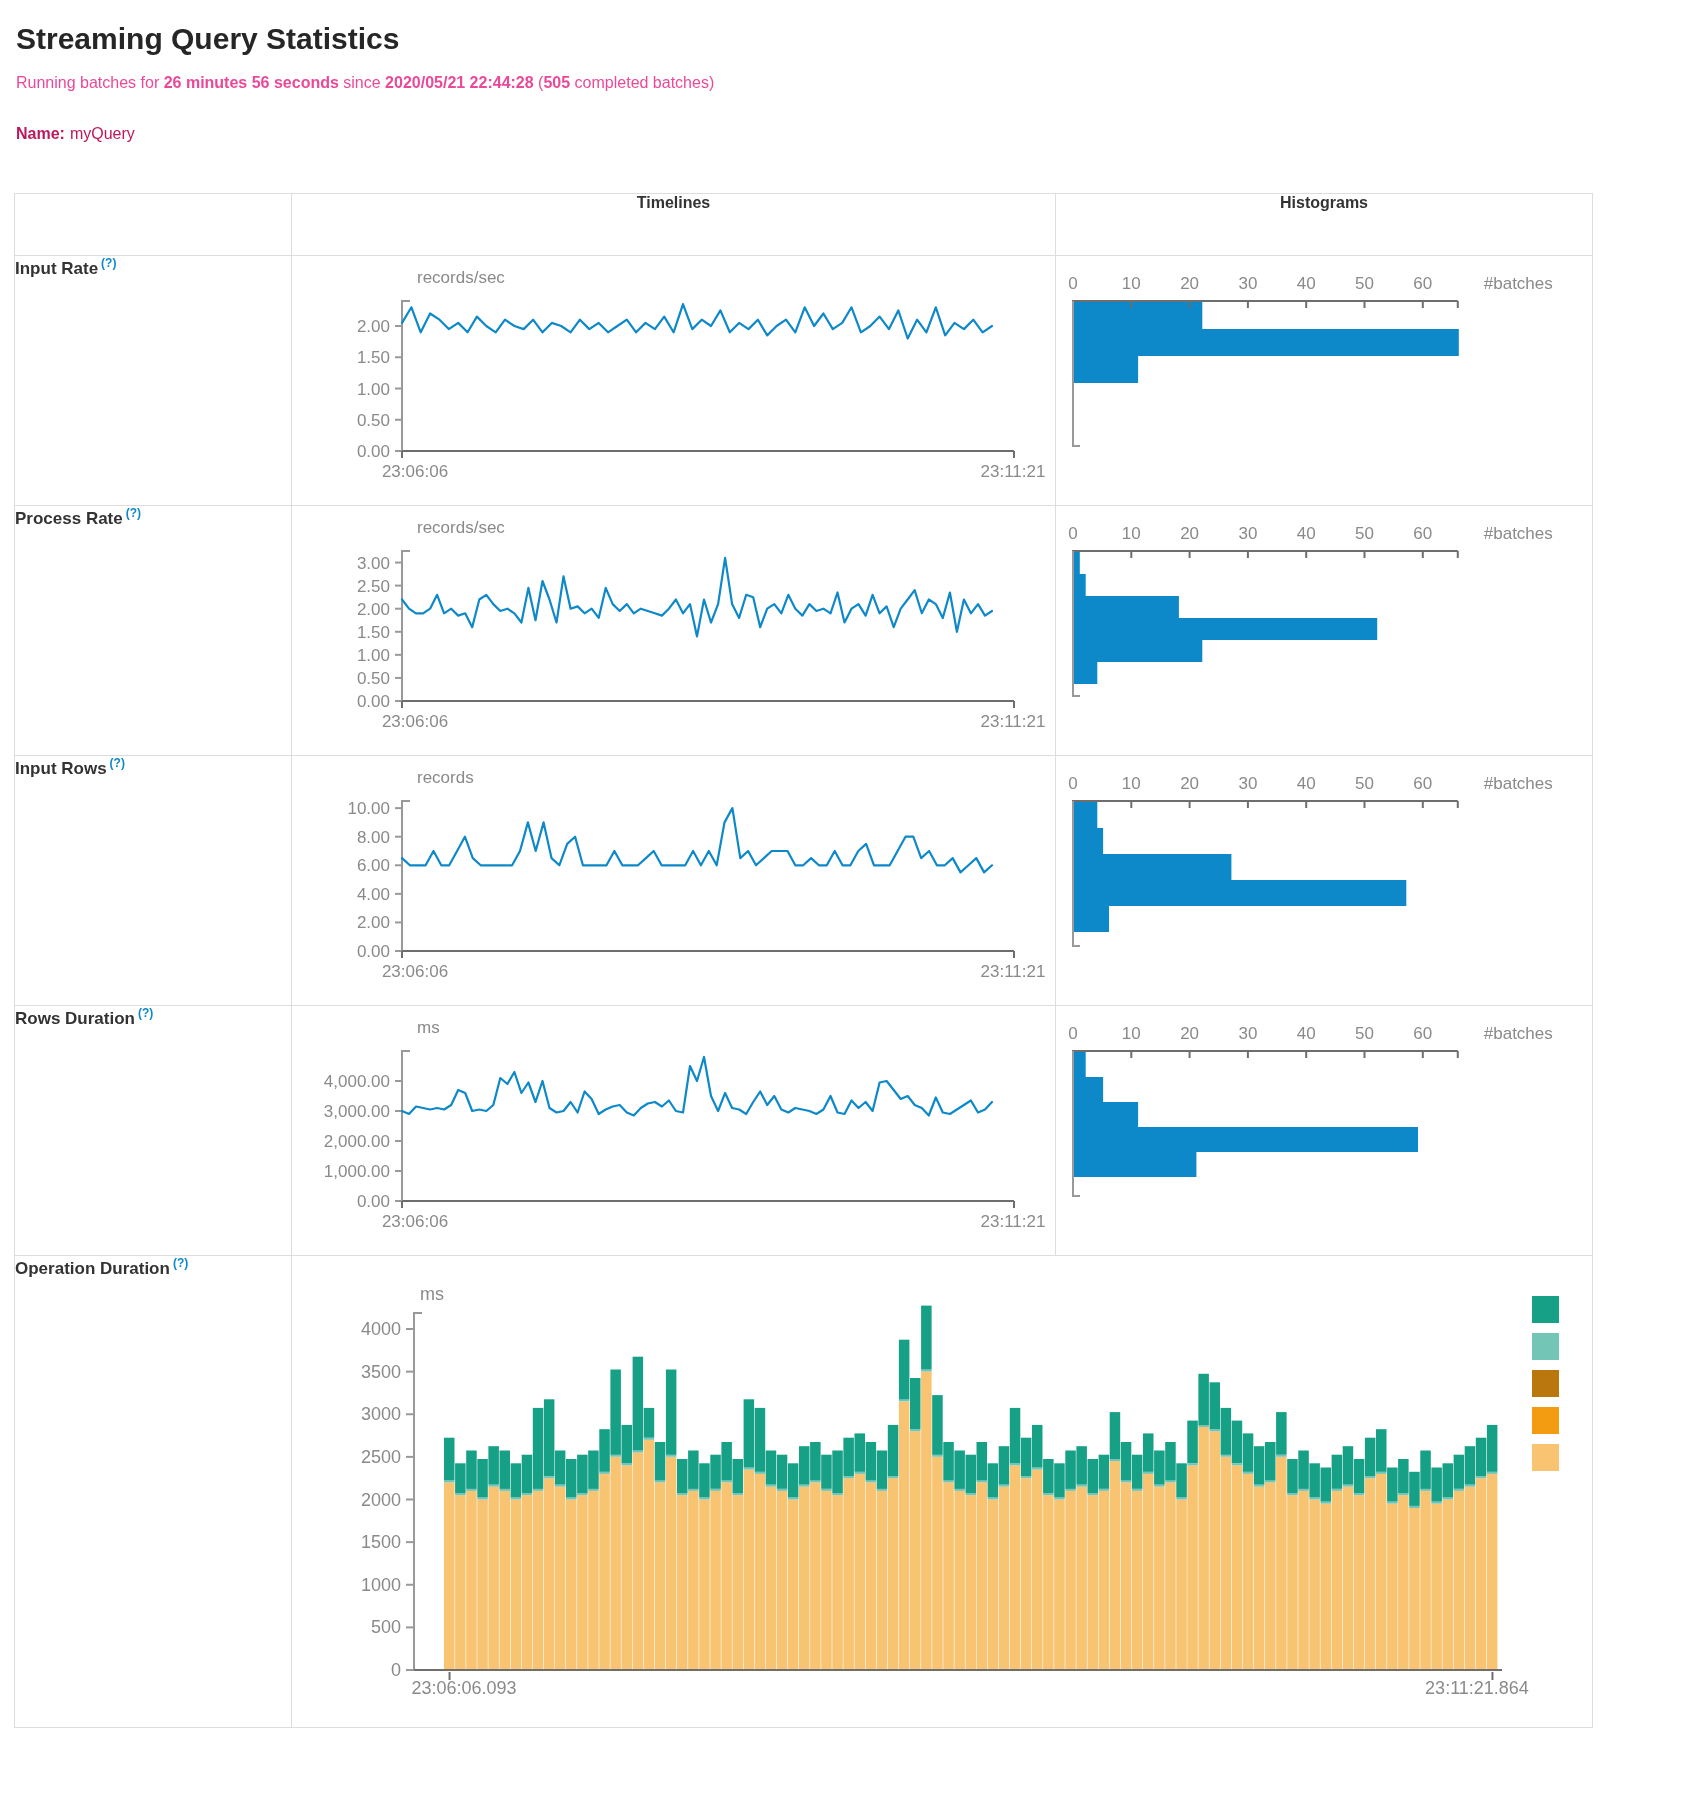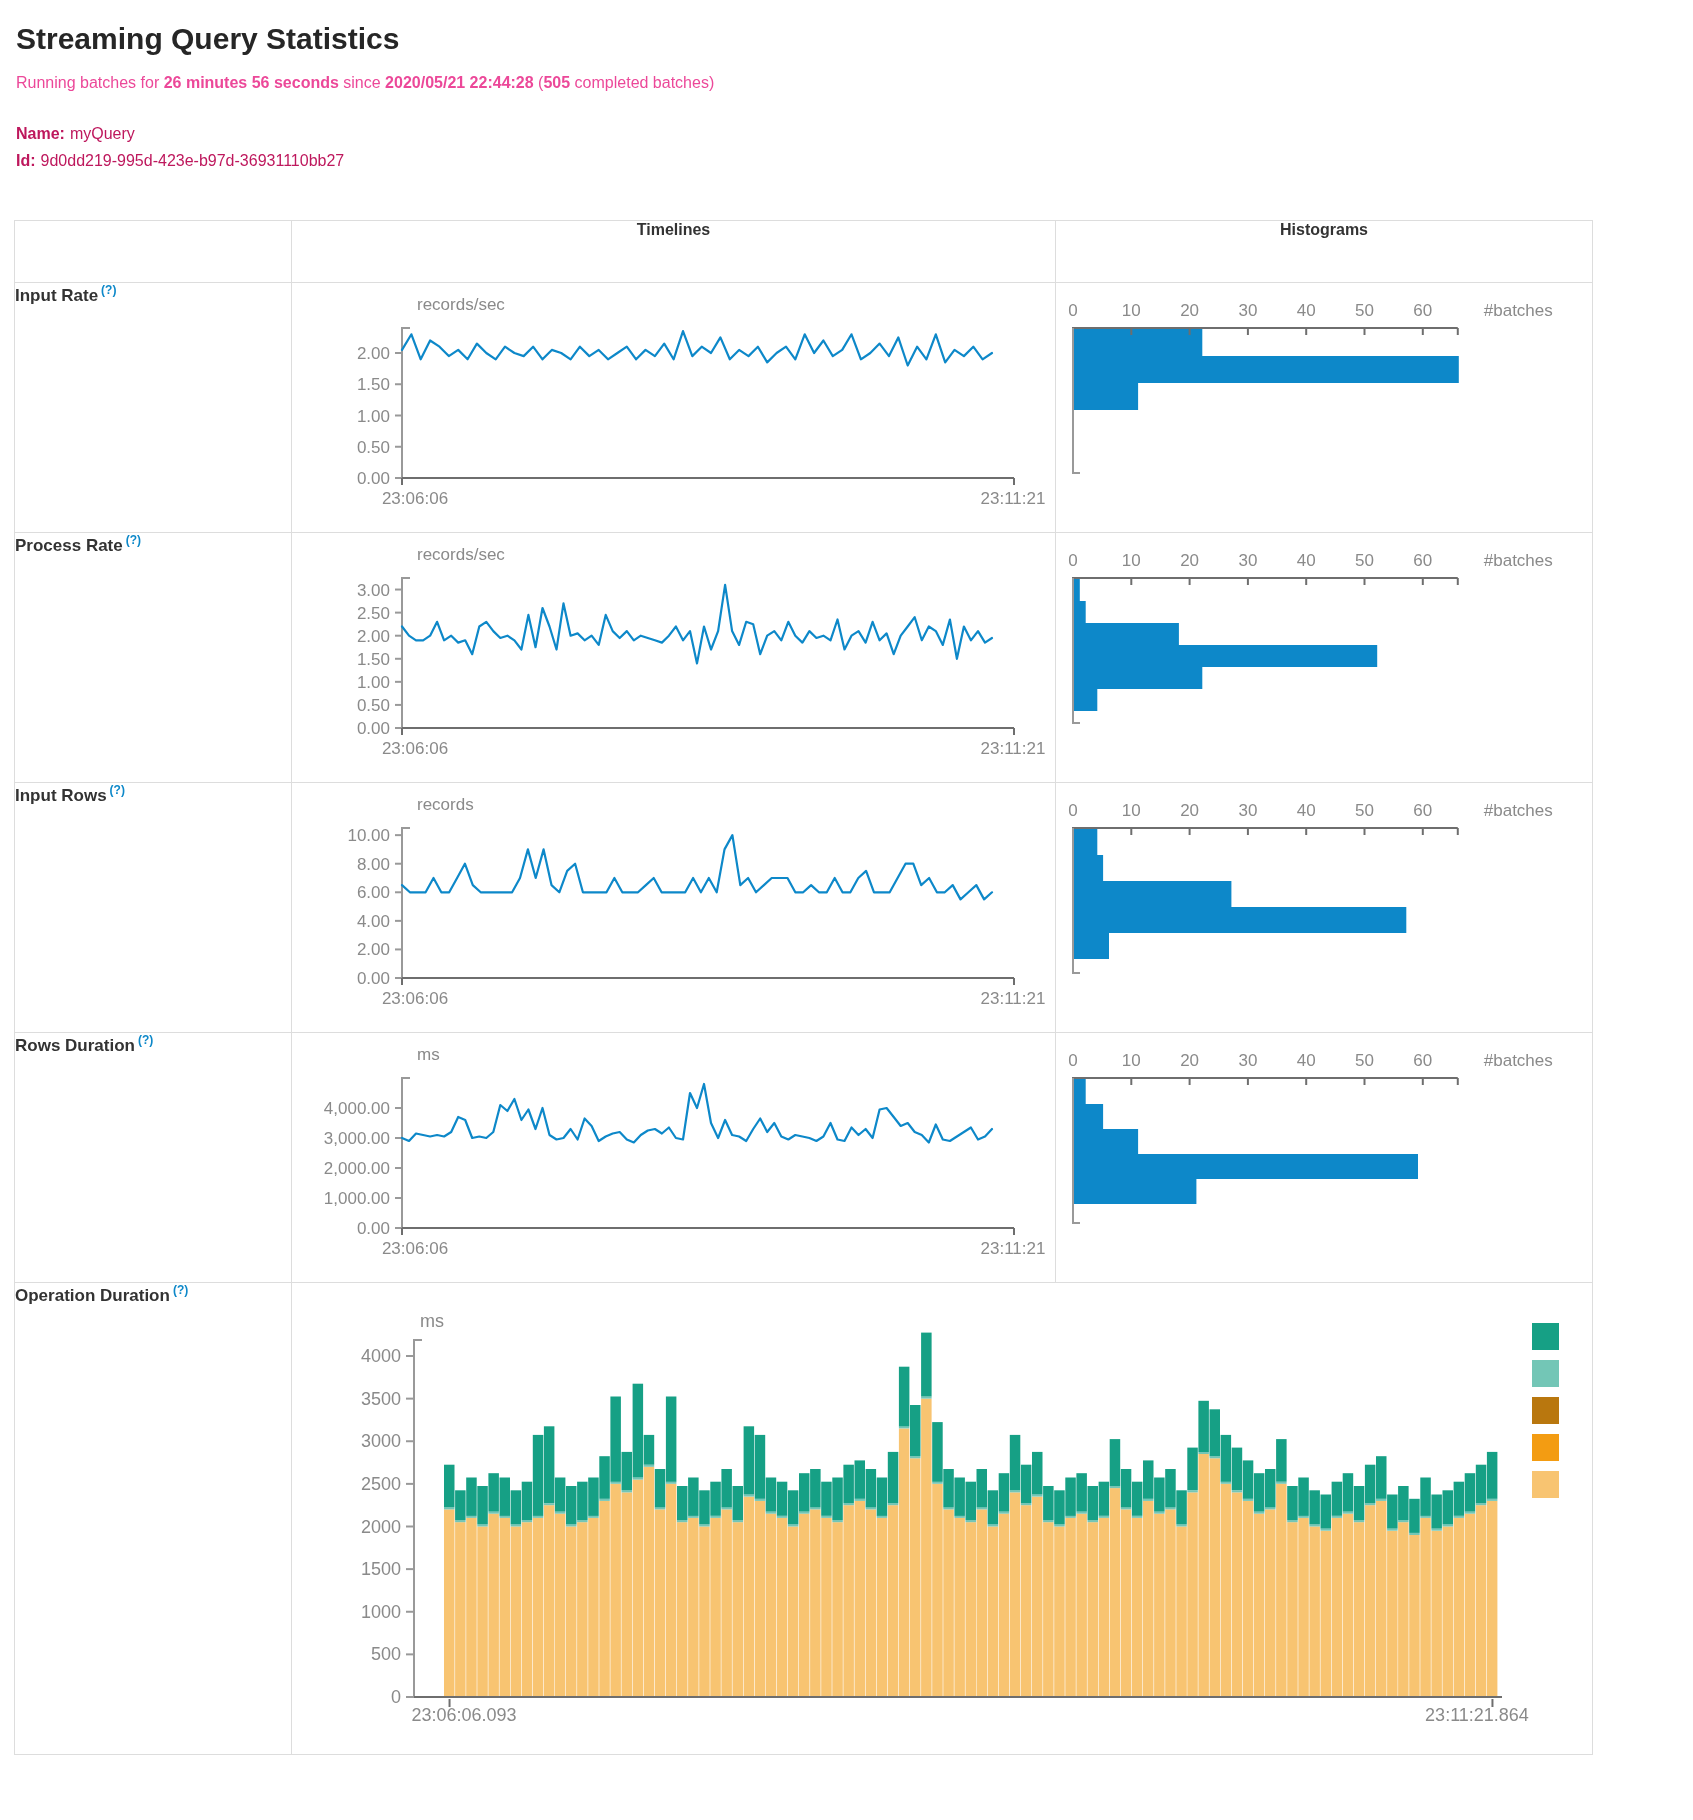--- a/index.html
+++ b/index.html
@@ -26,21 +26,20 @@
 </head>
 <body>
 
 <div class="page">
   <h1>Streaming Query Statistics</h1>
 
   <p class="summary"><span>Running batches for </span><b>26 minutes 56 seconds</b><span> since </span><b>2020/05/21 22:44:28</b><span> (</span><b>505</b><span> completed batches)</span></p>
 
   <div class="meta">
     <div><b>Name:</b><span>myQuery</span></div>
-    <div><b>Id:</b><span>9d0dd219-995d-423e-b97d-36931110bb27</span></div>
   </div>
 
   <table class="stats">
     <colgroup>
         <col class="col-label">
         <col class="col-timeline">
         <col class="col-hist">
       </colgroup>
     <tbody>
         <tr>

